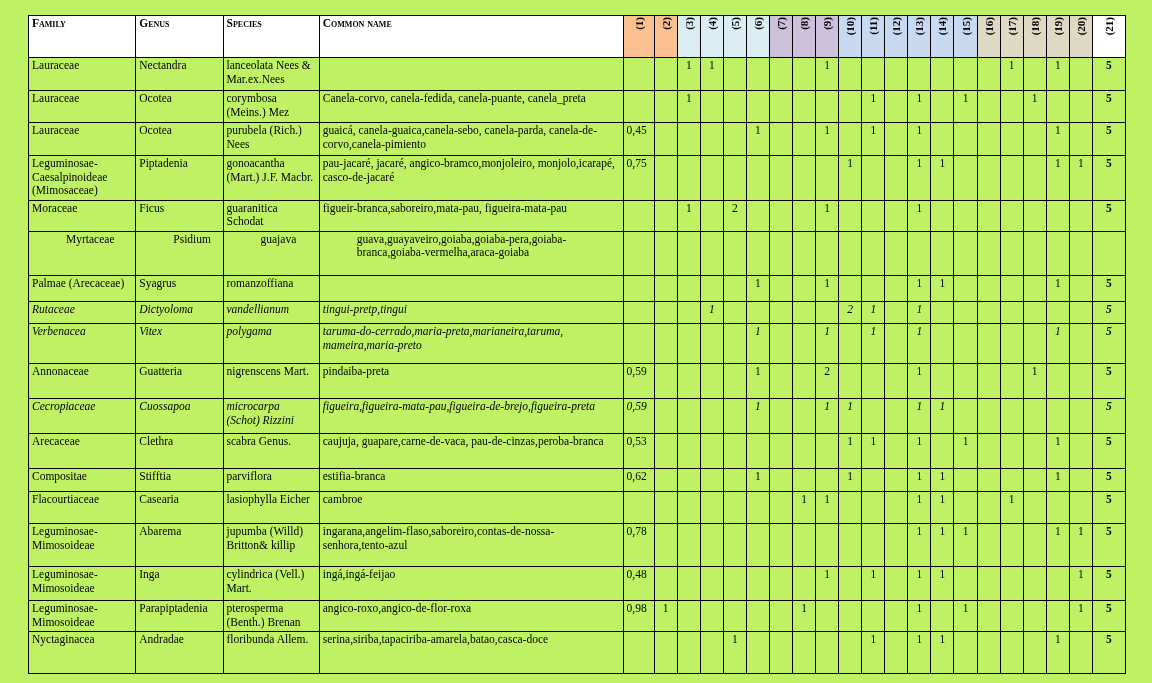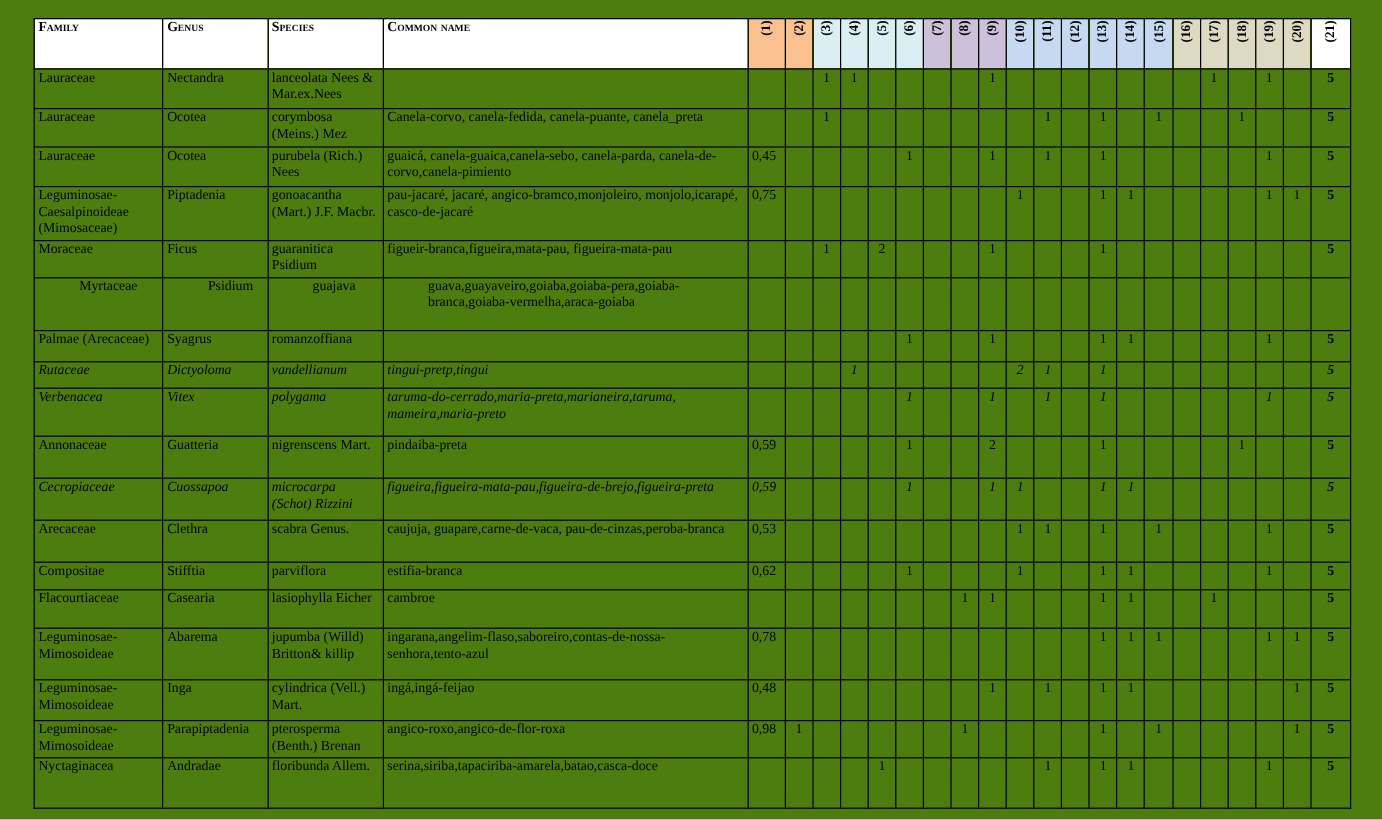--- a/index.html
+++ b/index.html
@@ -3,21 +3,21 @@
 <meta charset="utf-8">
 <style>
   html, body {
     margin: 0;
     background: #ffffff;
     font-family: "Liberation Serif", serif;
   }
   .sheet {
     width: 1152px;
     height: 683px;
-    background: #4d7c0f;
+    background: #bef264;
     box-sizing: border-box;
     padding: 15px 0 0 28px;
     overflow: hidden;
   }
   table.species {
     border-collapse: collapse;
     table-layout: fixed;
     width: 1098px;
   }
   table.species th, table.species td {
@@ -241,22 +241,22 @@
           <td class="num"></td>
           <td class="num"></td>
           <td class="num"></td>
           <td class="num">1</td>
           <td class="num">1</td>
           <td class="num total">5</td>
         </tr>
         <tr>
           <td>Moraceae</td>
           <td>Ficus</td>
-          <td>guaranitica Psidium</td>
-          <td>figueir-branca,figueira,mata-pau, figueira-mata-pau</td>
+          <td>guaranitica Schodat</td>
+          <td>figueir-branca,saboreiro,mata-pau, figueira-mata-pau</td>
           <td class="num col1"></td>
           <td class="num"></td>
           <td class="num">1</td>
           <td class="num"></td>
           <td class="num">2</td>
           <td class="num"></td>
           <td class="num"></td>
           <td class="num"></td>
           <td class="num">1</td>
           <td class="num"></td>

